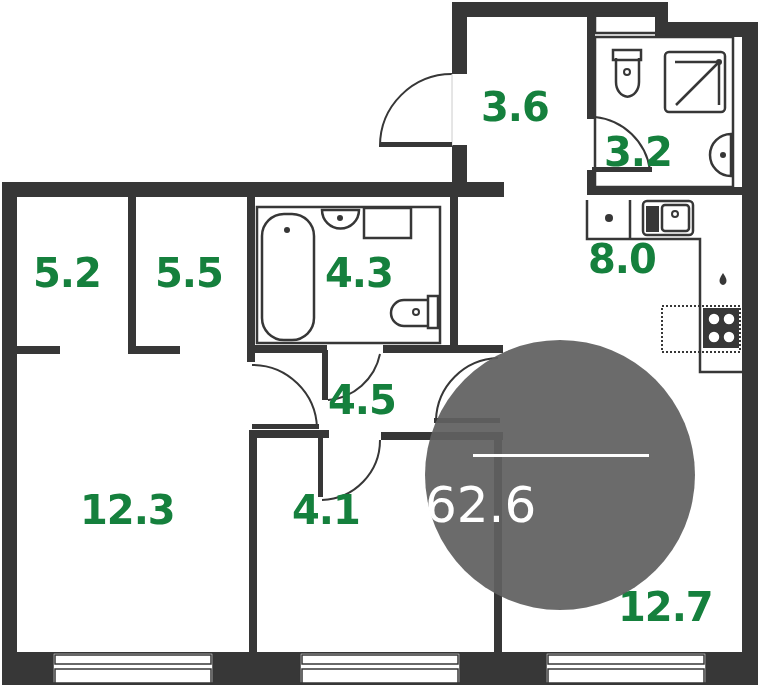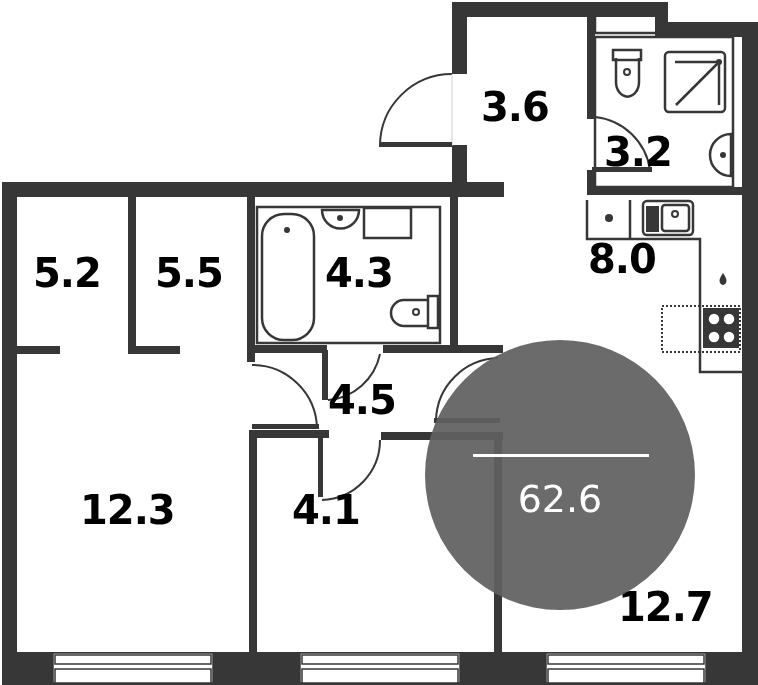--- a/index.html
+++ b/index.html
@@ -4,28 +4,28 @@
   <style>
     html, body { margin: 0; padding: 0; background: #ffffff; }
     body { width: 758px; height: 685px; overflow: hidden; position: relative; font-family: "DejaVu Sans", sans-serif; }
     #plan { position: absolute; left: 0; top: 0; width: 758px; height: 685px; }
     .wall { fill: #373737; }
     .thin { fill: none; stroke: #373737; stroke-width: 2.5; }
     .door { fill: none; stroke: #373737; stroke-width: 2; }
     .win { fill: #ffffff; stroke: #373737; stroke-width: 1.5; }
     .room-label {
       position: absolute; font-family: "DejaVu Sans", sans-serif; font-weight: bold;
-      font-size: 40px; color: #000000; letter-spacing: -1px; line-height: 1;
+      font-size: 40px; color: #15803d; letter-spacing: -1px; line-height: 1;
       white-space: nowrap;
       text-align: right;
     }
     .badge { position: absolute; left: 425px; top: 340px; width: 270px; height: 270px; border-radius: 50%; background: rgba(96,96,96,0.93); }
     .badge-type { position: absolute; left: 0; right: 0; top: 22px; text-align: center; color: #fff; font-family: "DejaVu Sans", sans-serif; font-size: 66px; font-weight: normal; line-height: 1; }
     .badge-line { position: absolute; left: 48px; width: 176px; top: 114px; height: 3px; background: #ffffff; }
-    .badge-area { position: absolute; left: 0; right: 0; top: 140px; text-align: center; color: #fff; font-family: "DejaVu Sans", sans-serif; font-size: 38px; line-height: 1; }
+    .badge-area { position: absolute; left: 0; right: 0; top: 140px; color: #fff; font-family: "DejaVu Sans", sans-serif; font-size: 50px; line-height: 1; }
   </style>
 </head>
 <body>
 
 <svg id="plan" viewBox="0 0 758 685" xmlns="http://www.w3.org/2000/svg">
 
   <g>
 
     <rect class="wall" x="2" y="182" width="15" height="503"></rect>
 

